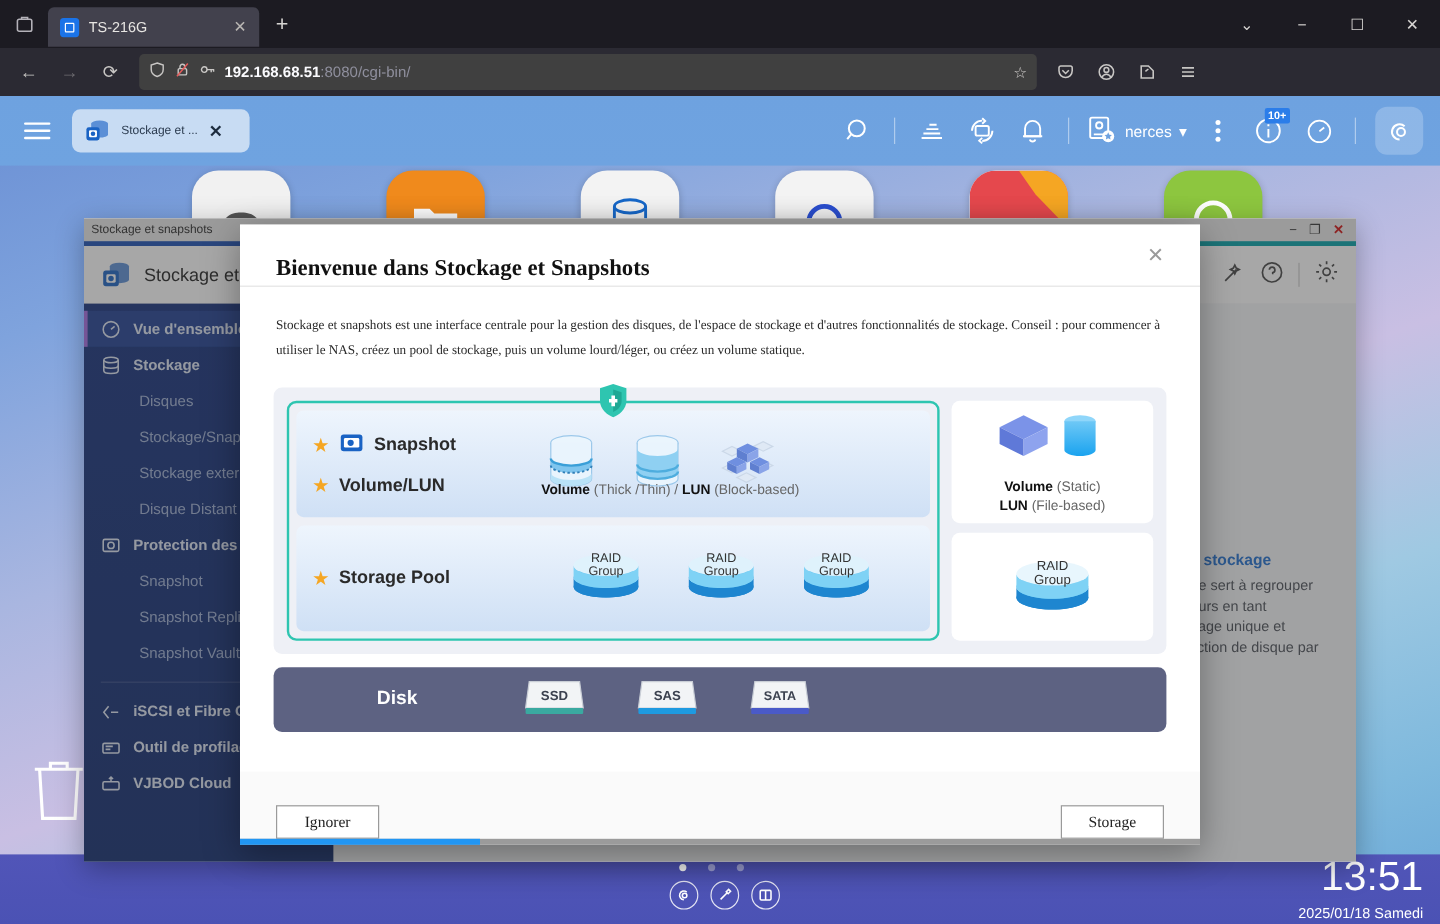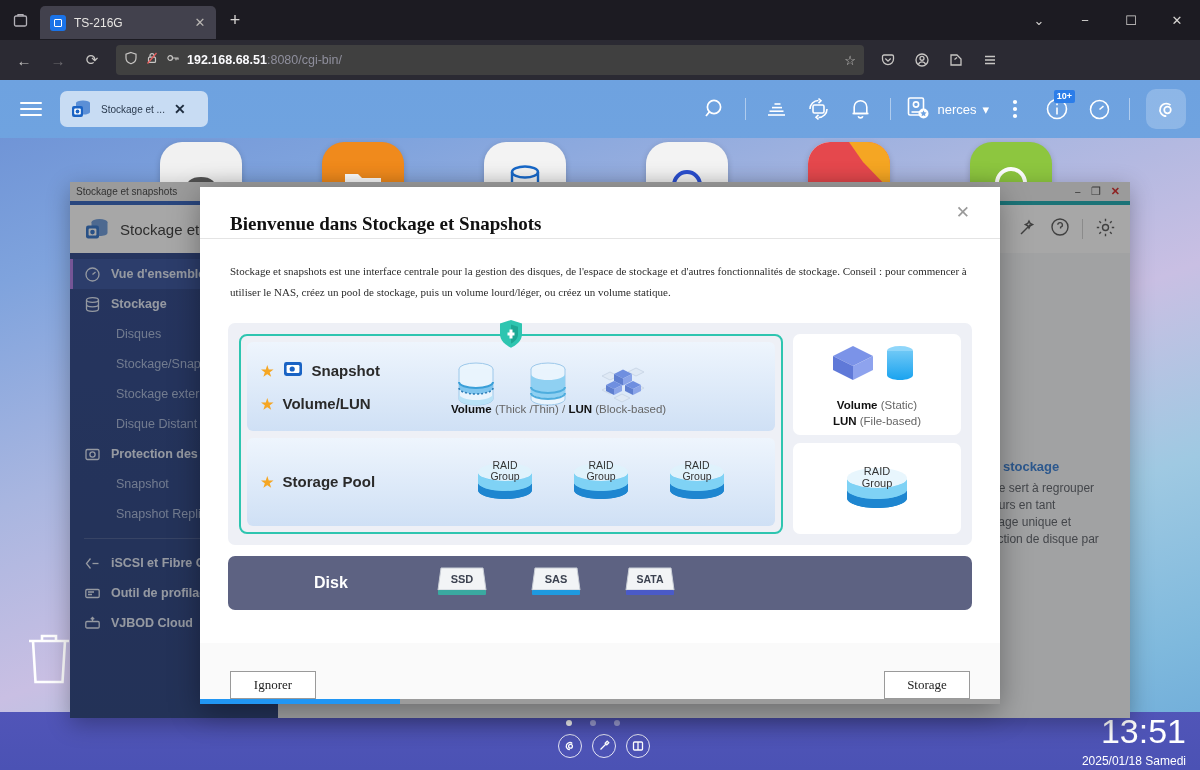--- a/index.html
+++ b/index.html
@@ -527,20 +527,21 @@
         <div class="side-item">
           <span class="side-ico">
             <svg width="17" height="17" viewBox="0 0 17 17" fill="none" stroke="#dfe6f5" stroke-width="1.3">
               <rect x="2" y="3.5" width="13" height="10" rx="1.4"></rect>
                 <circle cx="8.5" cy="8.5" r="2.6"></circle>
             </svg></span>
           <span>Protection des données</span>
         </div>
         <div class="side-sub">Snapshot</div>
         <div class="side-sub">Snapshot Replica</div>
+        <div class="side-sub">Snapshot Vault</div>
         <div class="side-divider"></div>
         <div class="side-item">
           <span class="side-ico">
             <svg width="17" height="17" viewBox="0 0 17 17" fill="none" stroke="#dfe6f5" stroke-width="1.3">
               <path d="M6.5 3.5 2.5 8.5l4 5"></path>
                 <path d="M8.5 8.5h6"></path>
                 <path d="M11.5 5.5v.01"></path>
             </svg></span>
           <span>iSCSI et Fibre Channel</span>
         </div>

